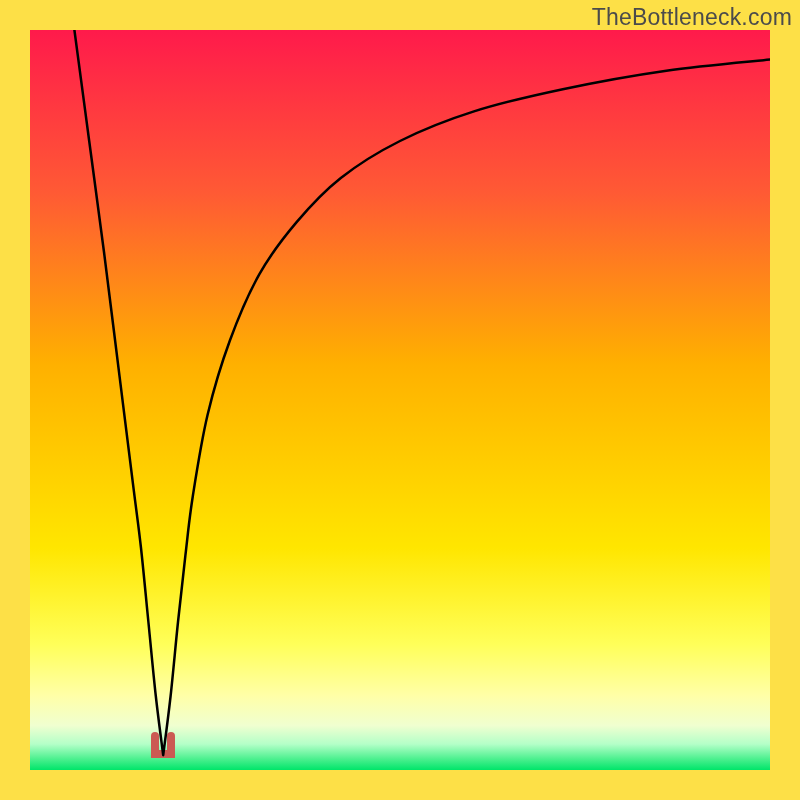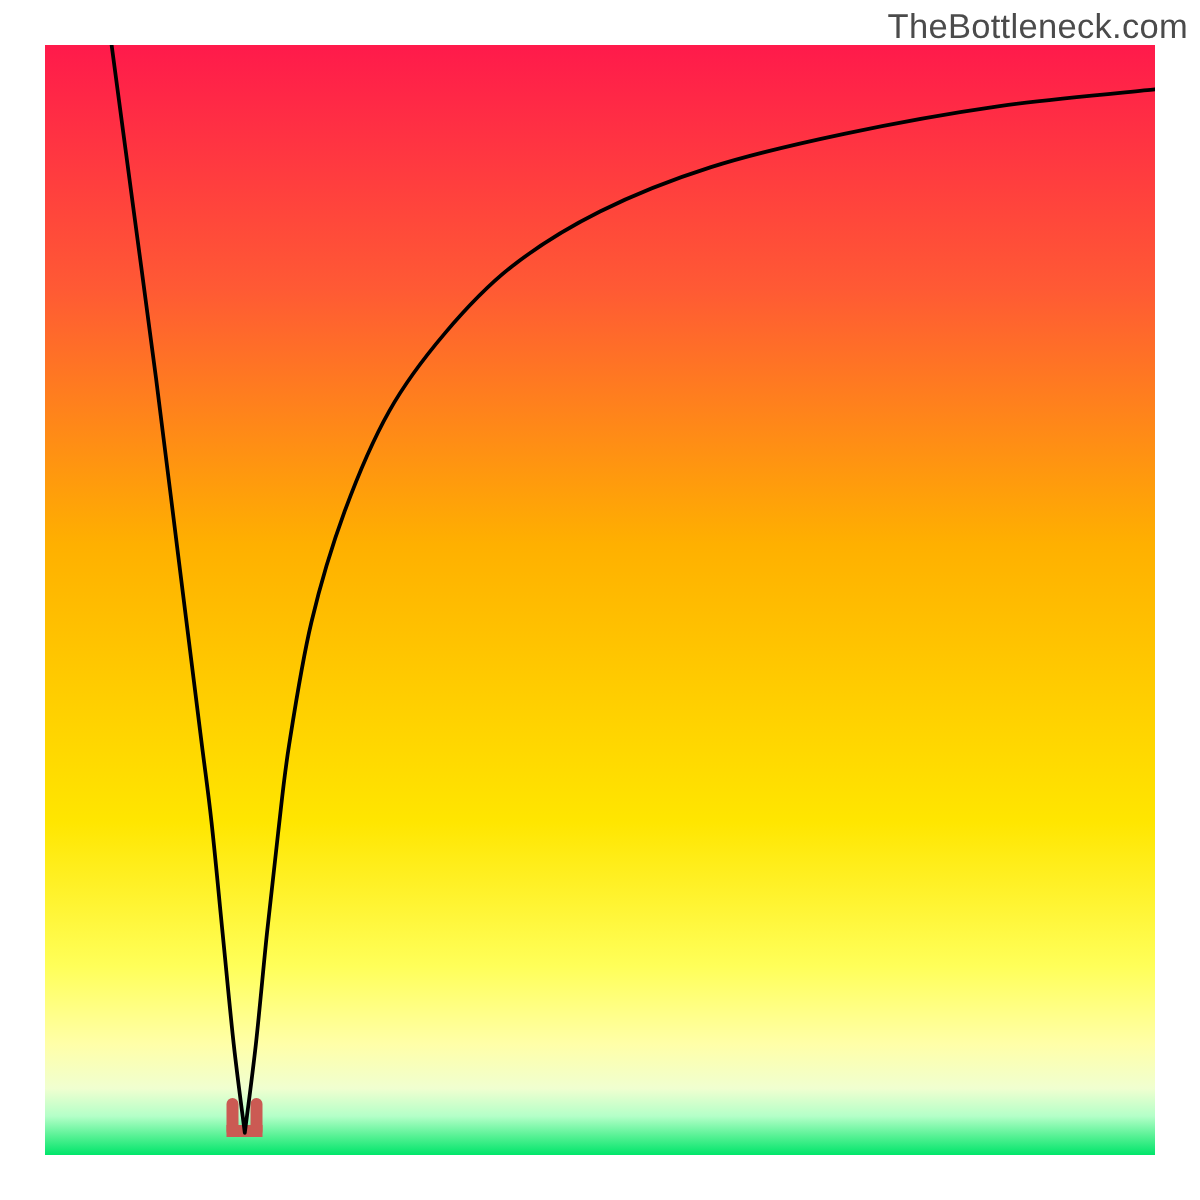--- a/index.html
+++ b/index.html
@@ -8,21 +8,21 @@
     width: 800px;
     height: 800px;
     overflow: hidden;
     background: #000;
     font-family: Arial, Helvetica, sans-serif;
   }
   .frame {
     position: relative;
     width: 800px;
     height: 800px;
-    background: #ffffff;
+    background: #fde047;
   }
   .plot {
     position: absolute;
     left: 30px;
     top: 30px;
     width: 740px;
     height: 740px;
     overflow: hidden;
   }
   .watermark {

